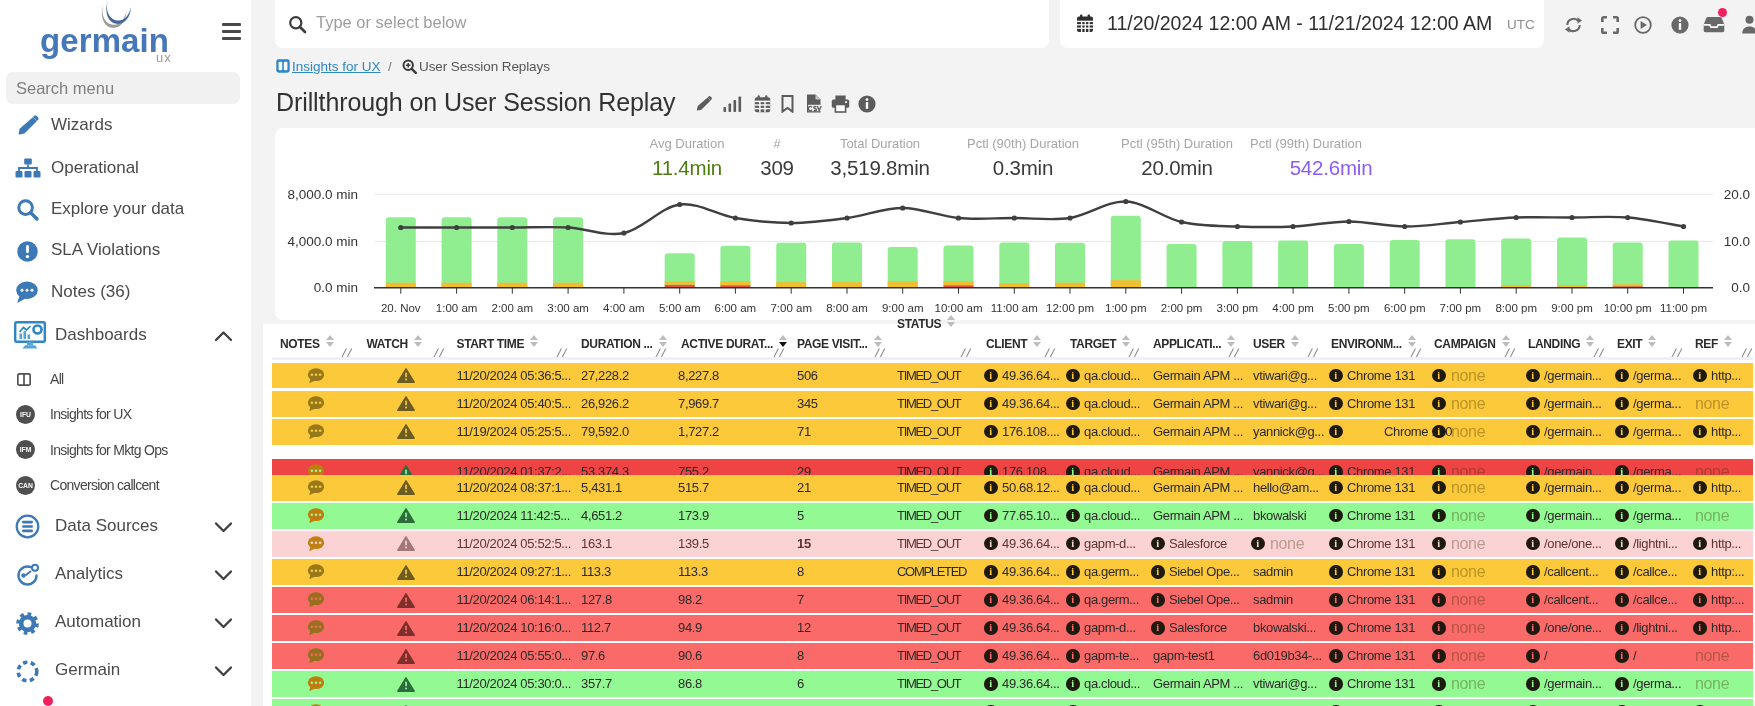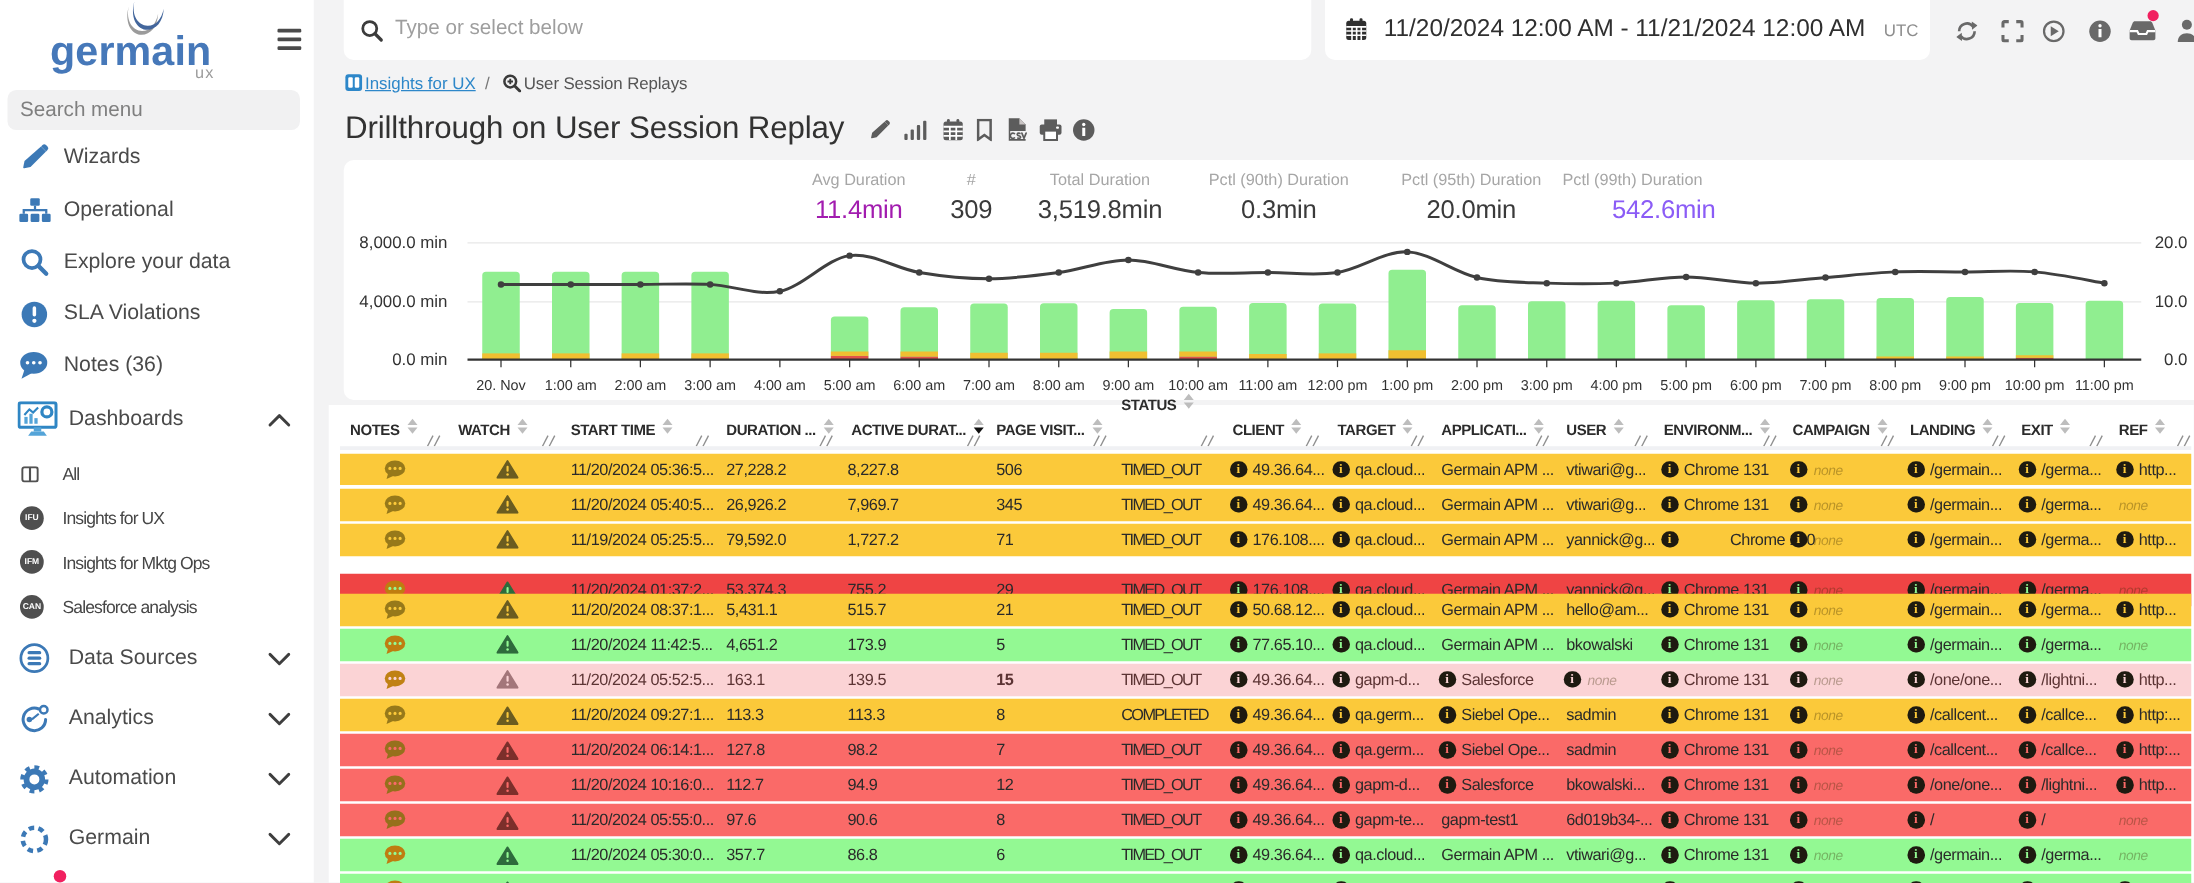--- a/index.html
+++ b/index.html
@@ -5,21 +5,21 @@
 .abs{position:absolute;}
 .card{position:absolute;background:#fff;border-radius:8px;}
 .caret{display:inline-block;margin-left:6px;vertical-align:1px;}
 .caret i{display:block;width:0;height:0;border-left:4.5px solid transparent;border-right:4.5px solid transparent;}
 .caret .u{border-bottom:5px solid #bdbdbd;margin-bottom:2px;}
 .caret .d{border-top:5px solid #bdbdbd;}
 .caret .d.on{border-top-color:#111;}
 .row{position:absolute;left:272px;width:1481px;height:25.9px;}
 .cell{position:absolute;top:0;height:25.9px;line-height:26px;font-size:13px;letter-spacing:-0.35px;color:#2a2a2a;white-space:nowrap;}
 .ii{position:absolute;width:13.5px;height:13.5px;border-radius:50%;background:#1e1a10;color:#fff;text-align:center;font-size:10.5px;line-height:13.5px;font-weight:bold;font-family:"Liberation Serif",serif;top:6px;}
-.none{font-style:italic;color:rgba(60,45,5,0.34);font-size:11px;}
+.none{color:rgba(60,45,5,0.34);font-size:16px;}
 .pinkrow .cell{color:#5c3434;}
 </style></head><body>
 
 <div class="abs" style="left:0;top:0;width:251px;height:706px;background:#fff;"></div>
 <svg class="abs" style="left:93px;top:0px;" width="42" height="32" viewBox="0 0 42 32">
 <path d="M10 5 C7.5 16.5 13 24.5 20.5 24.8 C27 25 31.5 20 33.5 11 C33 22 26.5 28.7 19 27.8 C11.5 26.9 6.5 17.5 10 5 Z" fill="#9b9b9b"></path>
 <path d="M14.5 1 C12 12.5 17.5 20.3 25 20.6 C31.5 20.8 36 15.8 38 7 C37.5 18 31 24.7 23.5 23.8 C16 22.9 11 13.5 14.5 1 Z" fill="#43669c"></path>
 </svg>
 <div class="abs" style="left:40px;top:23px;font-size:33px;line-height:36px;font-weight:bold;color:#4678b9;letter-spacing:0.1px;">germain</div>
 <div class="abs" style="left:156px;top:50px;font-size:13px;color:#9b9b9b;letter-spacing:1px;">ux</div>
@@ -77,21 +77,21 @@
 <svg class="abs" style="left:17px;top:372.5px;" width="14" height="13" viewBox="0 0 14 13">
 <rect x="0.8" y="0.8" width="12.4" height="11.4" rx="1.8" fill="none" stroke="#515151" stroke-width="1.7"></rect>
 <line x1="7" y1="0.8" x2="7" y2="12.2" stroke="#515151" stroke-width="1.7"></line>
 </svg>
 <div class="abs" style="left:50px;top:370.5px;font-size:14px;letter-spacing:-0.7px;color:#464646;">All</div>
 <div class="abs" style="left:16px;top:404.5px;width:19px;height:19px;border-radius:50%;background:#4f4f4f;color:#fff;font-size:6.8px;font-weight:bold;text-align:center;line-height:19px;">IFU</div>
 <div class="abs" style="left:50px;top:406px;font-size:14px;letter-spacing:-0.7px;color:#464646;">Insights for UX</div>
 <div class="abs" style="left:16px;top:440.0px;width:19px;height:19px;border-radius:50%;background:#4f4f4f;color:#fff;font-size:6.8px;font-weight:bold;text-align:center;line-height:19px;">IFM</div>
 <div class="abs" style="left:50px;top:441.5px;font-size:14px;letter-spacing:-0.7px;color:#464646;">Insights for Mktg Ops</div>
 <div class="abs" style="left:16px;top:475.5px;width:19px;height:19px;border-radius:50%;background:#4f4f4f;color:#fff;font-size:6.8px;font-weight:bold;text-align:center;line-height:19px;">CAN</div>
-<div class="abs" style="left:50px;top:477px;font-size:14px;letter-spacing:-0.7px;color:#464646;">Salesforce analysis</div>
+<div class="abs" style="left:50px;top:477px;font-size:14px;letter-spacing:-0.7px;color:#464646;">Conversion callcent</div>
 <svg class="abs" style="left:15px;top:514px;" width="25" height="25" viewBox="0 0 25 25">
 <circle cx="12.5" cy="12.5" r="10.8" fill="none" stroke="#3c79b6" stroke-width="2.2"></circle>
 <rect x="7" y="6.8" width="11" height="2.6" rx="1.3" fill="#3c79b6"></rect>
 <rect x="7" y="11.2" width="11" height="2.6" rx="1.3" fill="#3c79b6"></rect>
 <rect x="7" y="15.6" width="11" height="2.6" rx="1.3" fill="#3c79b6"></rect>
 </svg>
 <div class="abs" style="left:55px;top:515.5px;font-size:17px;color:#4a4a4a;">Data Sources</div>
 <svg class="abs" style="left:214px;top:519.5px;" width="19" height="14" viewBox="0 0 19 14">
     <polyline points="2,3.5 9.5,11 17,3.5" fill="none" stroke="#3f3f3f" stroke-width="2.3" stroke-linecap="round" stroke-linejoin="round"></polyline>
   </svg>
@@ -232,21 +232,21 @@
 <rect x="4.4" y="9.5" width="10.2" height="7.5" fill="#fff" stroke="#5c5c5c" stroke-width="1.6"></rect>
 <rect x="13.8" y="6.2" width="2.4" height="1.8" rx="0.9" fill="#fff"></rect>
 </svg>
 <svg class="abs" style="left:858px;top:95px;" width="18" height="18" viewBox="0 0 18 18">
 <circle cx="9" cy="9" r="8.6" fill="#5c5c5c"></circle>
 <rect x="7.8" y="7.2" width="2.4" height="6.6" fill="#fff"></rect>
     <circle cx="9" cy="4.6" r="1.35" fill="#fff"></circle>
 </svg>
 <div class="card" style="left:275px;top:128px;width:1490px;height:192px;border-radius:8px 0 0 8px;"></div>
 <div class="abs" style="left:537px;top:136px;width:300px;text-align:center;font-size:13px;color:#a6a6a6;">Avg Duration</div>
-<div class="abs" style="left:537px;top:156px;width:300px;text-align:center;font-size:20.5px;color:#a21caf;letter-spacing:-0.2px;">11.4min</div>
+<div class="abs" style="left:537px;top:156px;width:300px;text-align:center;font-size:20.5px;color:#4d7c0f;letter-spacing:-0.2px;">11.4min</div>
 <div class="abs" style="left:627px;top:136px;width:300px;text-align:center;font-size:13px;color:#a6a6a6;">#</div>
 <div class="abs" style="left:627px;top:156px;width:300px;text-align:center;font-size:20.5px;color:#3a3a3a;letter-spacing:-0.2px;">309</div>
 <div class="abs" style="left:730px;top:136px;width:300px;text-align:center;font-size:13px;color:#a6a6a6;">Total Duration</div>
 <div class="abs" style="left:730px;top:156px;width:300px;text-align:center;font-size:20.5px;color:#3a3a3a;letter-spacing:-0.2px;">3,519.8min</div>
 <div class="abs" style="left:873px;top:136px;width:300px;text-align:center;font-size:13px;color:#a6a6a6;">Pctl (90th) Duration</div>
 <div class="abs" style="left:873px;top:156px;width:300px;text-align:center;font-size:20.5px;color:#3a3a3a;letter-spacing:-0.2px;">0.3min</div>
 <div class="abs" style="left:1027px;top:136px;width:300px;text-align:center;font-size:13px;color:#a6a6a6;">Pctl (95th) Duration</div>
 <div class="abs" style="left:1027px;top:156px;width:300px;text-align:center;font-size:20.5px;color:#3a3a3a;letter-spacing:-0.2px;">20.0min</div>
 <div class="abs" style="left:1156px;top:136px;width:300px;text-align:center;font-size:13px;color:#a6a6a6;">Pctl (99th) Duration</div>
 <div class="abs" style="left:1181px;top:156px;width:300px;text-align:center;font-size:20.5px;color:#8b5cf6;letter-spacing:-0.2px;">542.6min</div>

